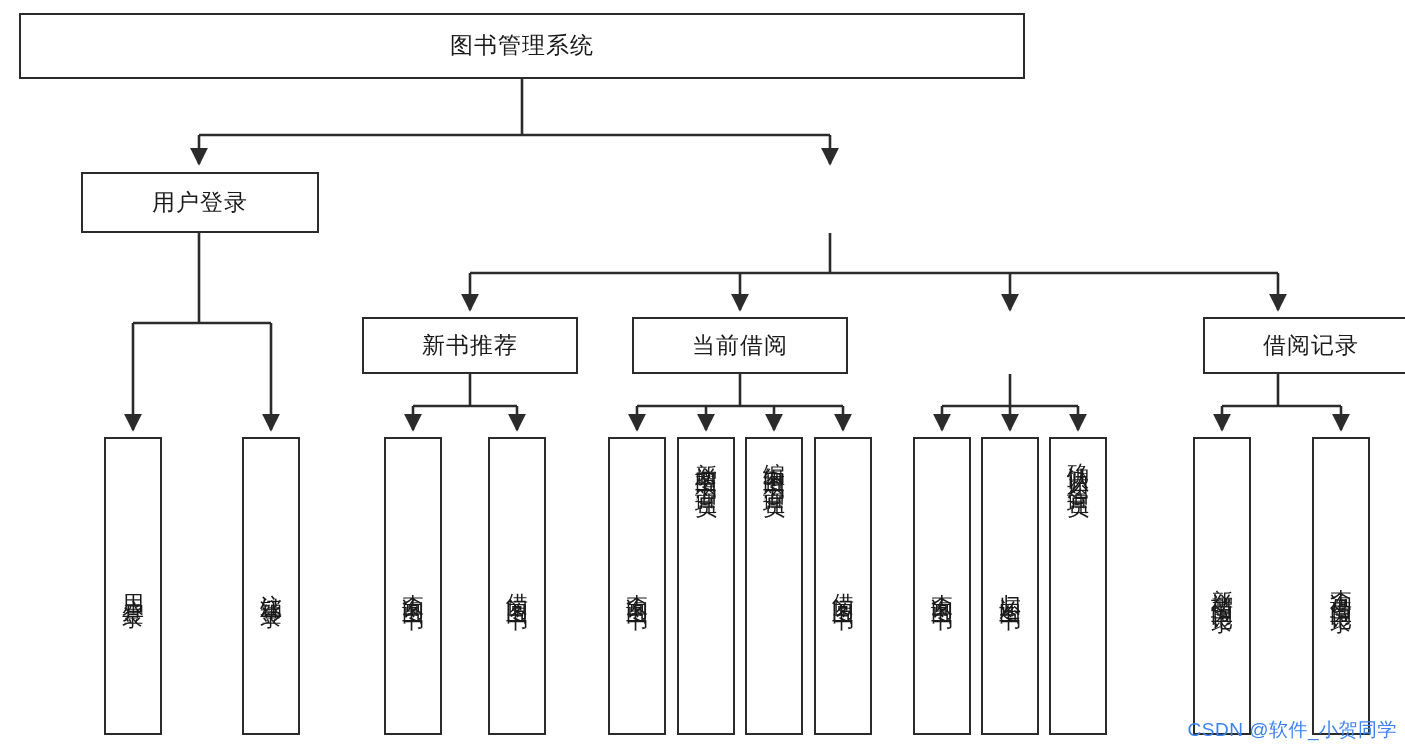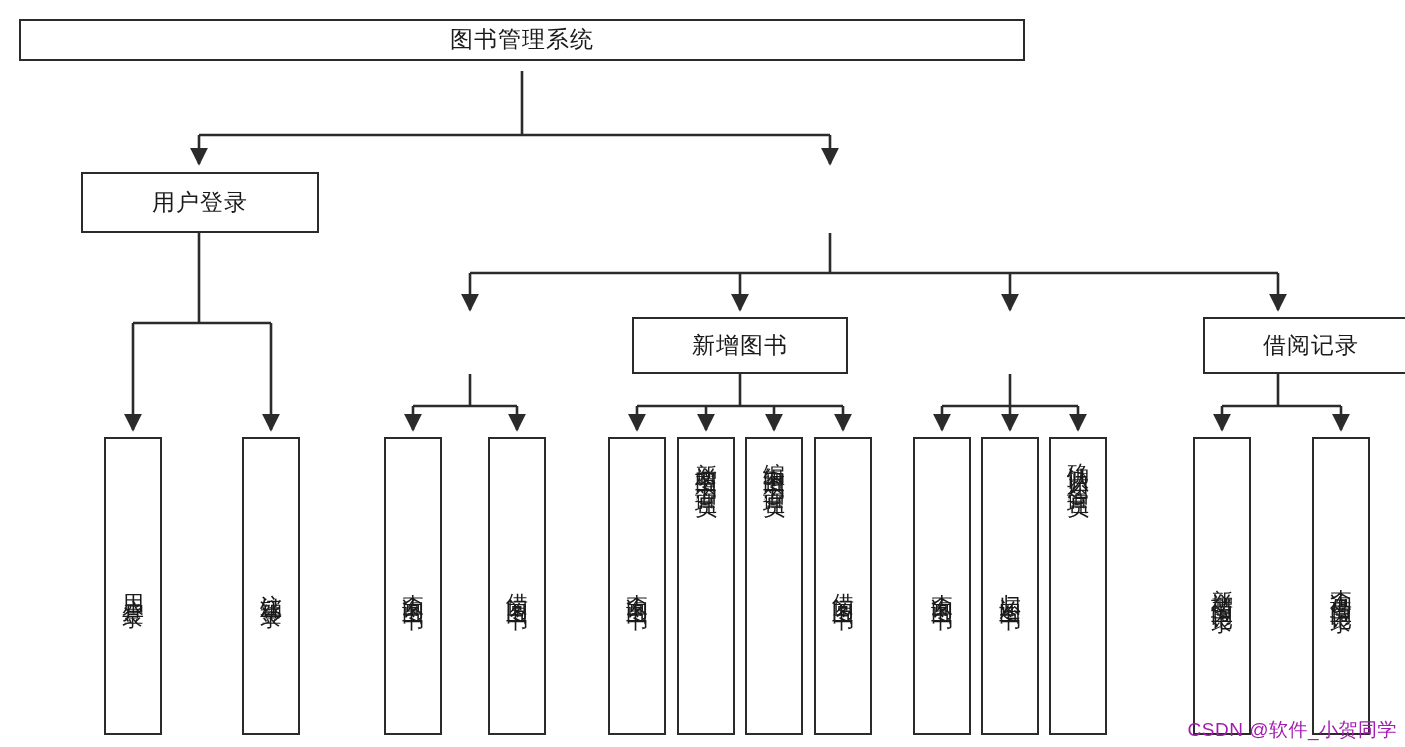--- a/index.html
+++ b/index.html
@@ -64,21 +64,21 @@
   
   .node.vertical.centered {
     align-items: center;
     padding-top: 0;
   }
   .watermark {
     position: absolute;
     right: 8px;
     bottom: 4px;
     font-size: 19px;
-    color: #a21caf;
+    color: #3b82f6;
     letter-spacing: 0.5px;
     z-index: 5;
     white-space: nowrap;
   }
 </style>
 </head>
 <body>
 
 <div id="canvas">
 
@@ -126,32 +126,35 @@
       <path d="M 1078 406 L 1078 430" marker-end="url(#arrow)"></path>
 
       <path d="M 1278 374 L 1278 406"></path>
       <path d="M 1222 406 L 1341 406"></path>
       <path d="M 1222 406 L 1222 430" marker-end="url(#arrow)"></path>
       <path d="M 1341 406 L 1341 430" marker-end="url(#arrow)"></path>
 
     </g>
   </svg>
 
-  <div class="node horizontal" style="left:19px; top:19px; width:1006px; height:42px;">
+  <div class="node horizontal" style="left:19px; top:13px; width:1006px; height:66px;">
     <span class="node-label">图书管理系统</span>
   </div>
 
   <div class="node horizontal" style="left:81px; top:172px; width:238px; height:61px;">
     <span class="node-label">用户登录</span>
   </div>
 
 
+  <div class="node horizontal" style="left:362px; top:317px; width:216px; height:57px;">
+    <span class="node-label">新书推荐</span>
+  </div>
 
   <div class="node horizontal" style="left:632px; top:317px; width:216px; height:57px;">
-    <span class="node-label">新增图书</span>
+    <span class="node-label">当前借阅</span>
   </div>
 
 
   <div class="node horizontal" style="left:1203px; top:317px; width:216px; height:57px;">
     <span class="node-label">借阅记录</span>
   </div>
 
   <div class="node vertical centered" style="left:104px; top:437px; width:58px; height:298px;">
     <span class="node-label">用户登录</span>
   </div>

